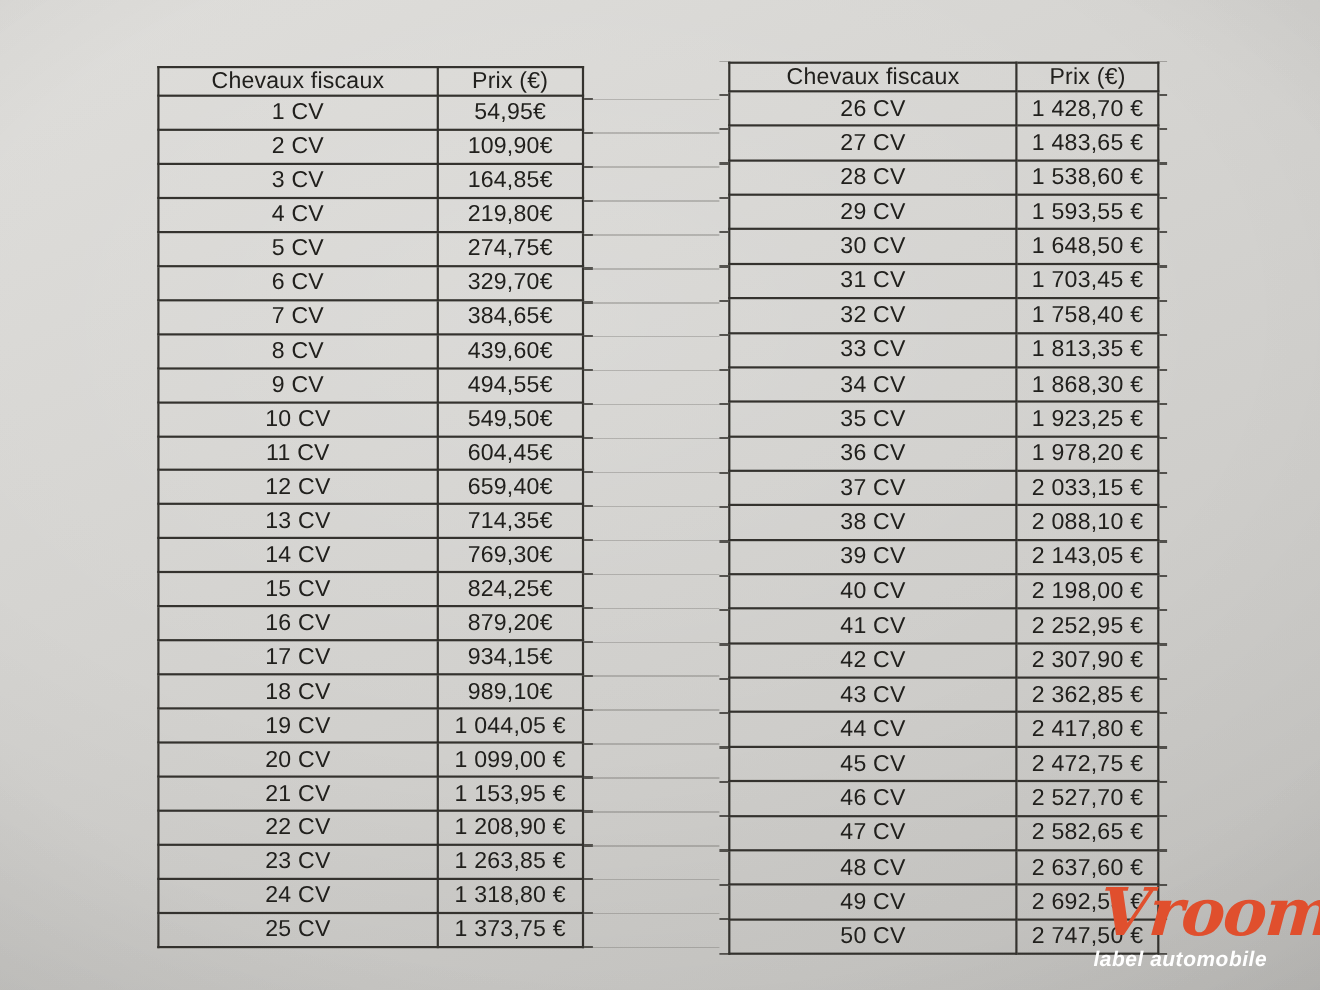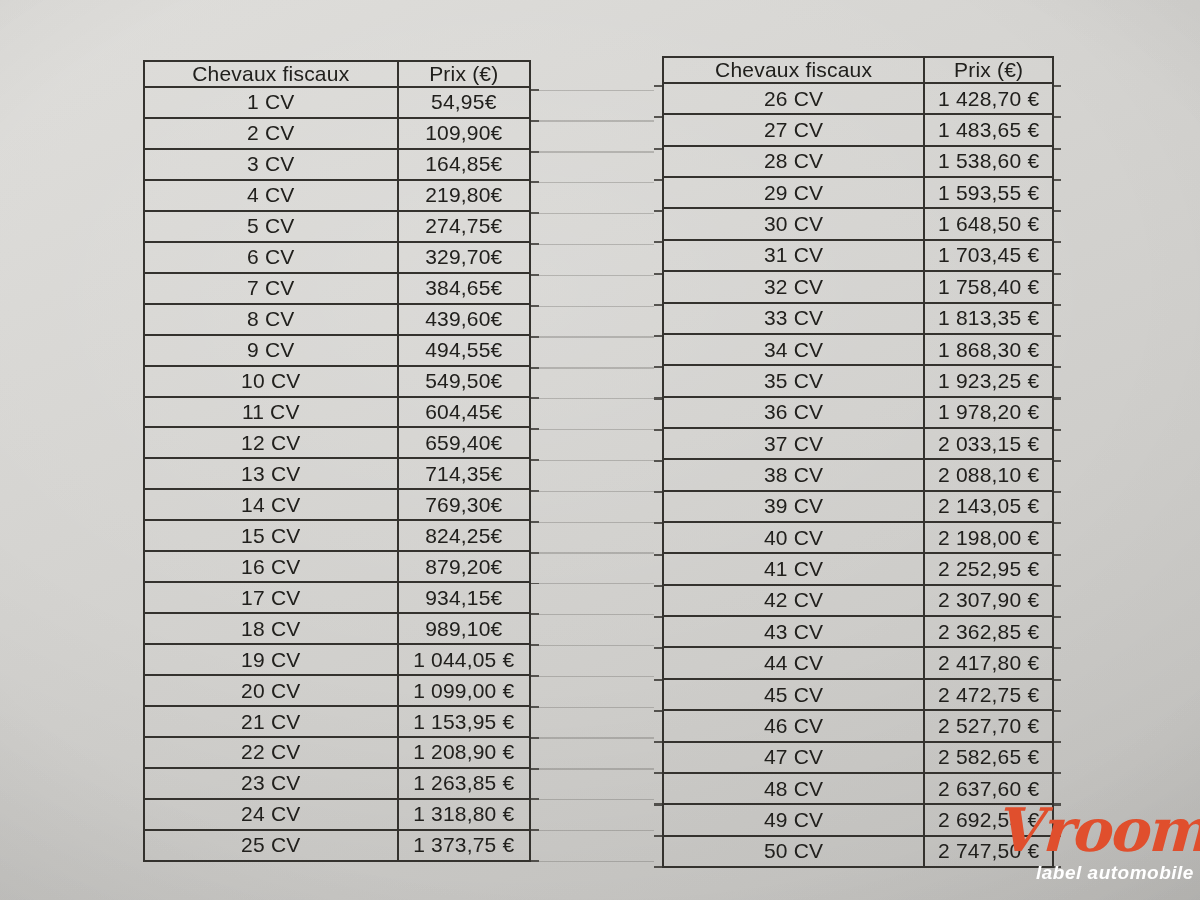--- a/index.html
+++ b/index.html
@@ -55,21 +55,21 @@
 
   .brand-logo{
     position:absolute; left:1000px; top:800px; z-index:10;
     font-family:"DejaVu Serif","Liberation Serif",serif;
     font-style:italic; font-weight:bold;
     font-size:60px; line-height:1;
     letter-spacing:-2px;
     transform:skewX(-4deg);
   }
   .brand-tagline{
-    position:absolute; left:1036px; top:862px; z-index:10;
+    position:absolute; left:994px; top:862px; z-index:10;
     font-family:"Liberation Sans","DejaVu Sans",sans-serif;
     font-style:italic; font-weight:bold;
     font-size:19px; color:#ffffff;
     letter-spacing:0.5px;
   }
 </style>
 </head>
 <body>
 
 <div class="gap-lines"></div>

